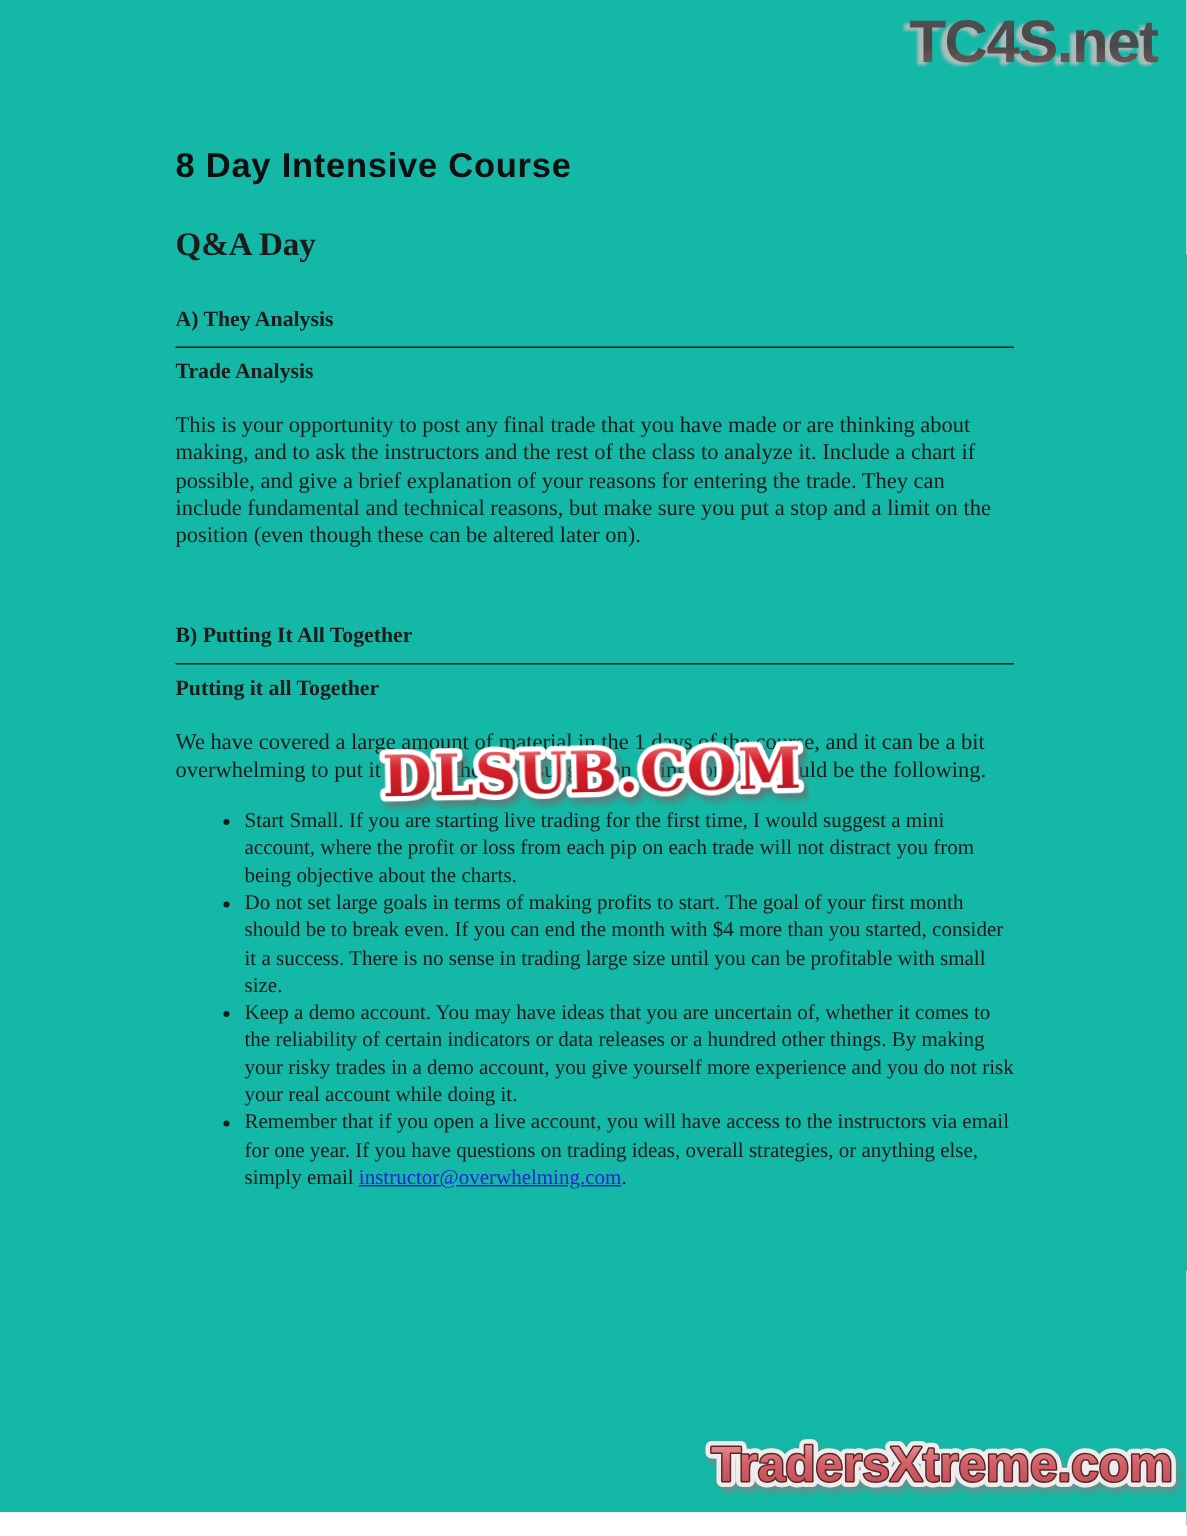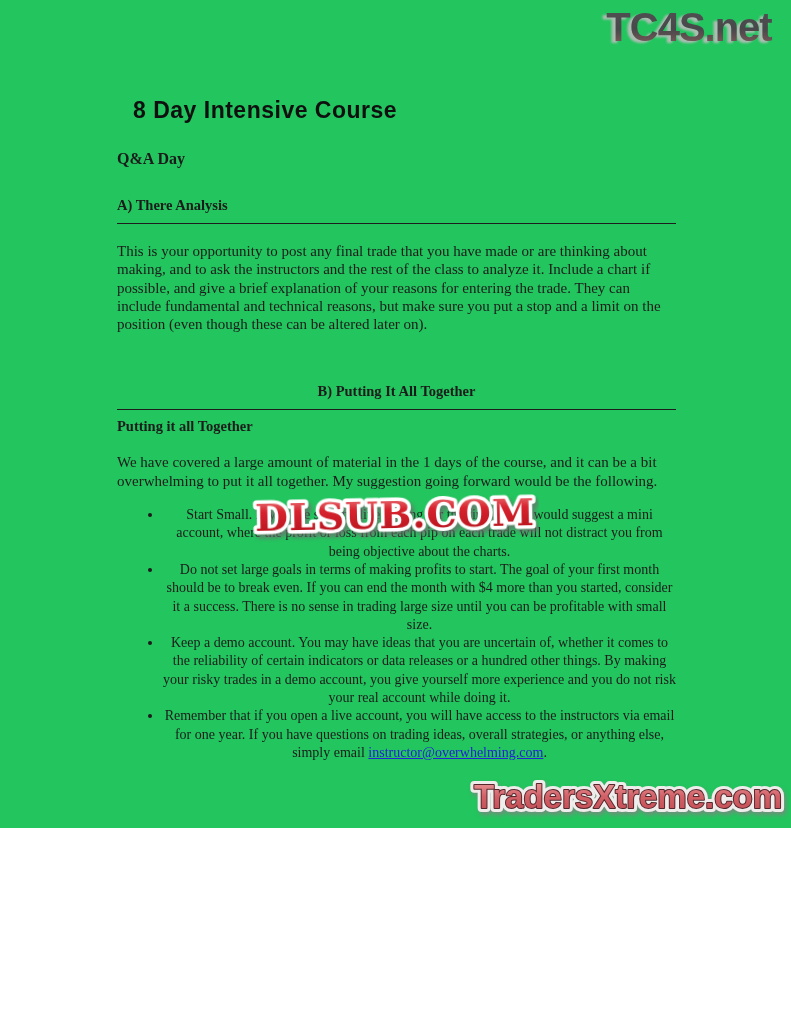--- a/index.html
+++ b/index.html
@@ -1,36 +1,36 @@
 <!DOCTYPE html>
 <html><head>
 <meta charset="utf-8">
 <style>
   html,body{margin:0;padding:0;background:#fff;}
   .page{
     position:relative;
-    width:791px;height:828px;
-    background:#22c55e;
+    width:791px;height:1008px;
+    background:#14b8a6;
     font-family:"Liberation Serif",serif;
     color:#1b1b1b;
     overflow:hidden;
   }
   .content{position:absolute;left:117px;top:0;width:559px;}
   .doc-title{
-    margin:97px 16px 0;
+    margin:97px 0 0;
     font-family:"Liberation Sans",sans-serif;
     font-weight:bold;font-size:23px;letter-spacing:.5px;color:#0f0f0f;
   }
-  .doc-subtitle{margin:26px 0 0;font-weight:bold;font-size:16px;}
+  .doc-subtitle{margin:26px 0 0;font-weight:bold;font-size:22px;}
   .sec-heading{margin:29px 0 0;font-weight:bold;font-size:14.5px;}
-  .sec-heading.b{margin-top:50px;text-align:center;}
+  .sec-heading.b{margin-top:50px;}
   .rule{margin-top:9px;border-top:1.6px solid #1d1d1d;height:0;}
   .sub-heading{margin:8px 0 0;font-weight:bold;font-size:14.5px;}
   .para{margin:18px 0 0;font-size:15px;line-height:18.3px;}
-  .bullet-list{margin:16px 0 0;padding-left:46px;text-align:center;}
+  .bullet-list{margin:16px 0 0;padding-left:46px;}
   .bullet-list li{font-size:14px;line-height:18.3px;}
   .email-link{color:#2521d6;text-decoration:underline;cursor:pointer;}
   .logo-top{position:absolute;top:3px;right:4px;}
   .stamp{position:absolute;left:251px;top:486px;transform:rotate(-1.2deg);}
   .logo-bottom{position:absolute;right:2px;bottom:4px;margin-top:11px;}
 </style>
 </head>
 <body>
 
 <div class="page">
@@ -47,22 +47,23 @@
       <text x="98" y="38" text-anchor="middle" font-size="40" font-weight="bold" font-family="'Liberation Sans',sans-serif" letter-spacing="-1" fill="url(#g-tc)" style="filter:drop-shadow(-4px 2px 1px rgba(188,188,188,0.9))">TC4S.net</text>
     </svg>
   </div>
 
   <div class="content">
 
     <div class="doc-title">8 Day Intensive Course</div>
 
     <div class="doc-subtitle">Q&amp;A Day</div>
 
-    <div class="sec-heading">A) There Analysis</div>
+    <div class="sec-heading">A) They Analysis</div>
     <div class="rule"></div>
+    <div class="sub-heading">Trade Analysis</div>
     <p class="para">This is your opportunity to post any final trade that you have made or are thinking about making, and to ask the instructors and the rest of the class to analyze it. Include a chart if possible, and give a brief explanation of your reasons for entering the trade. They can include fundamental and technical reasons, but make sure you put a stop and a limit on the position (even though these can be altered later on).</p>
 
     <div class="sec-heading b">B) Putting It All Together</div>
     <div class="rule"></div>
     <div class="sub-heading">Putting it all Together</div>
     <p class="para">We have covered a large amount of material in the 1 days of the course, and it can be a bit overwhelming to put it all together. My suggestion going forward would be the following.</p>
 
     <ul class="bullet-list">
       <li>Start Small. If you are starting live trading for the first time, I would suggest a mini account, where the profit or loss from each pip on each trade will not distract you from being objective about the charts.</li>
       <li>Do not set large goals in terms of making profits to start. The goal of your first month should be to break even. If you can end the month with $4 more than you started, consider it a success. There is no sense in trading large size until you can be profitable with small size.</li>

